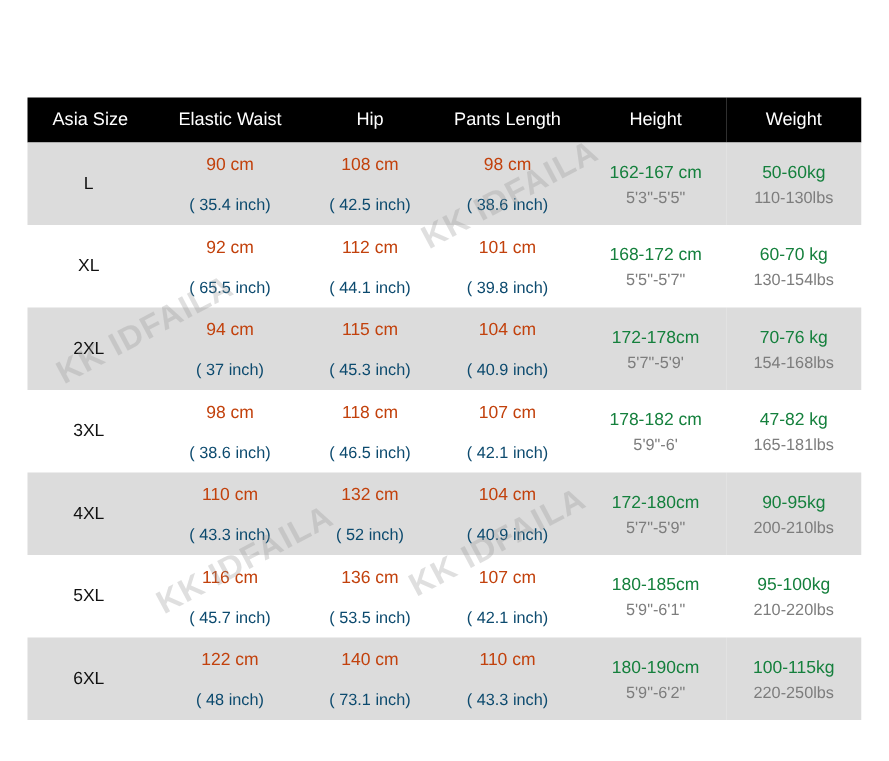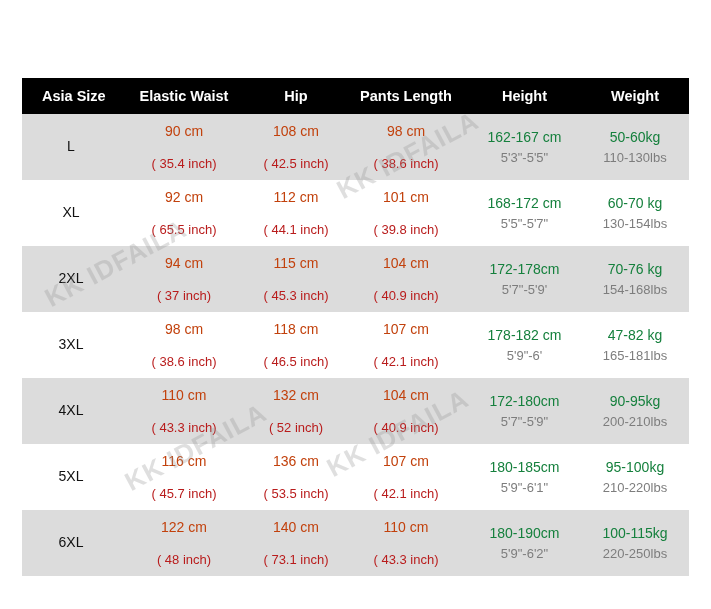--- a/index.html
+++ b/index.html
@@ -56,21 +56,21 @@
   .size-table col.c1 { width: 128px; }
   .size-table col.c2 { width: 96px; }
   .size-table col.c3 { width: 124px; }
   .size-table col.c4 { width: 113px; }
   .size-table col.c5 { width: 108px; }
 
   thead th {
     background: #000000;
     color: #ffffff;
     font-size: 14.5px;
-    font-weight: bold;
+    font-weight: normal;
     height: 36px;
     text-align: center;
     vertical-align: middle;
     padding: 0;
   }
   thead th.first { text-align: left; padding-left: 20px; }
 
   tbody tr.shade td { background: #dcdcdc; }
   tbody tr.plain td { background: #ffffff; }
 
@@ -88,21 +88,21 @@
     color: #111111;
   }
   .cell-main {
     display: block;
     font-size: 14px;
     color: #c2410c;
   }
   .cell-sub {
     display: block;
     font-size: 13px;
-    color: #b91c1c;
+    color: #0c4a6e;
     margin-top: 14px;
   }
   .hw-main {
     display: block;
     font-size: 14px;
     color: #15803d;
   }
   .hw-sub {
     display: block;
     font-size: 13px;

